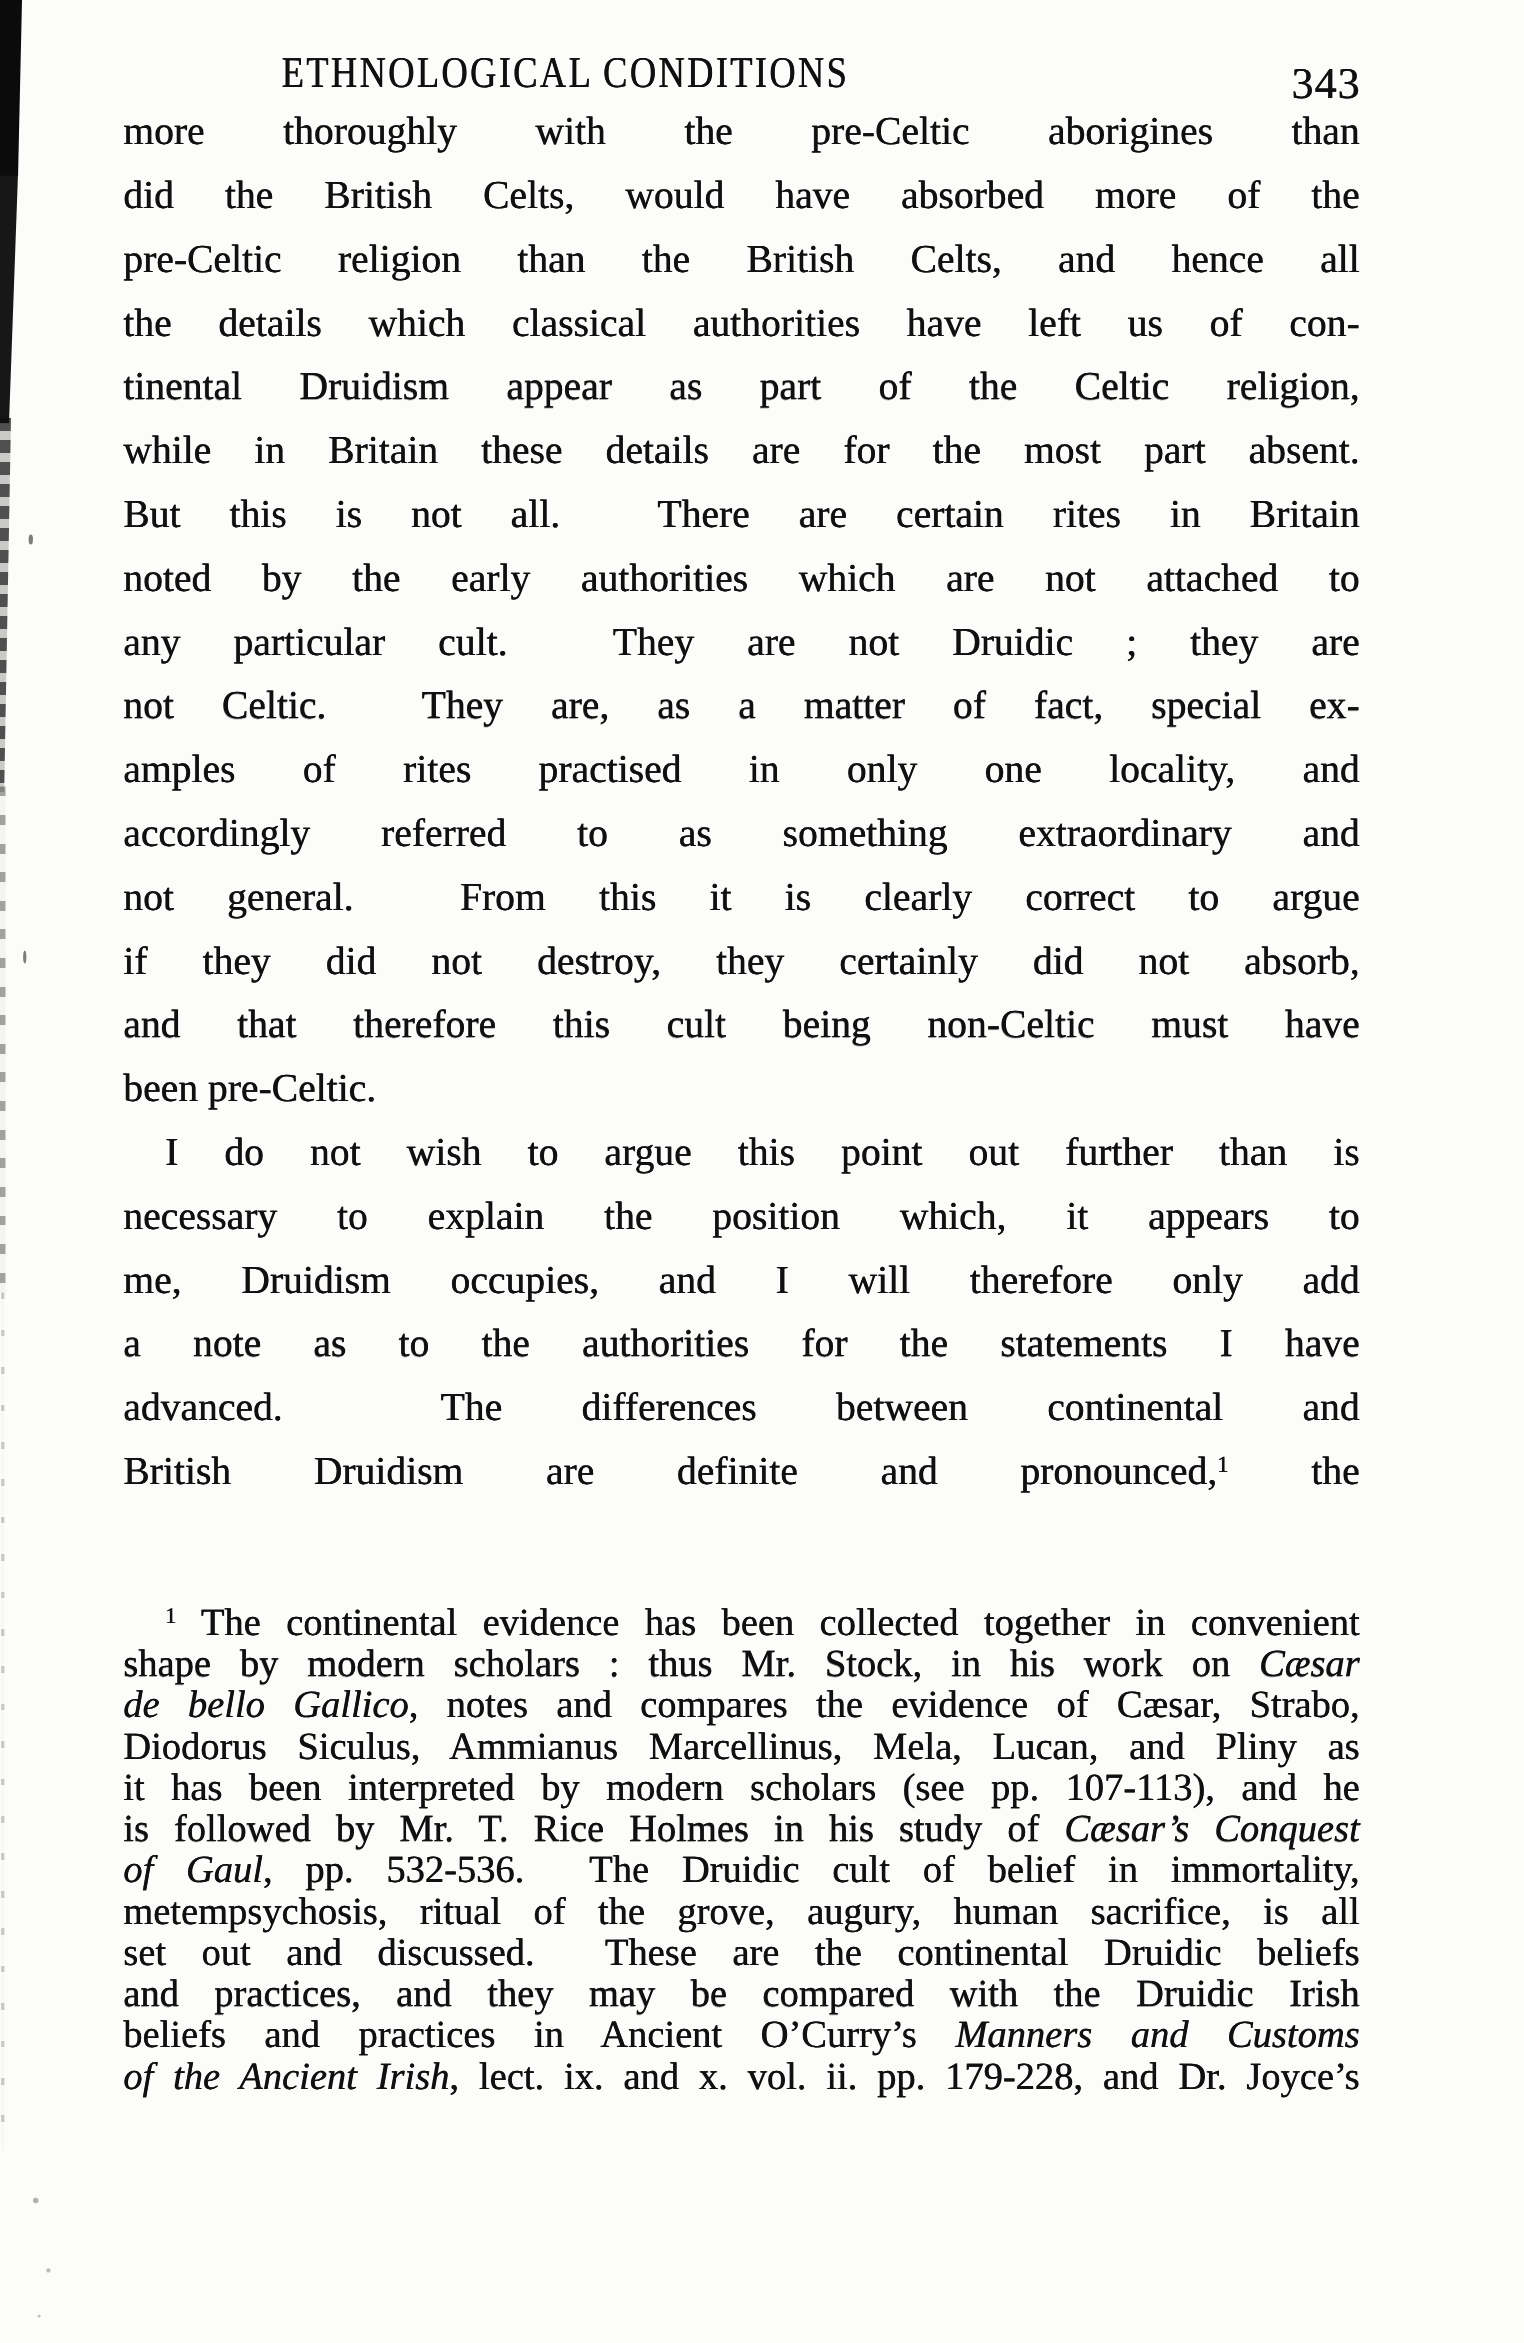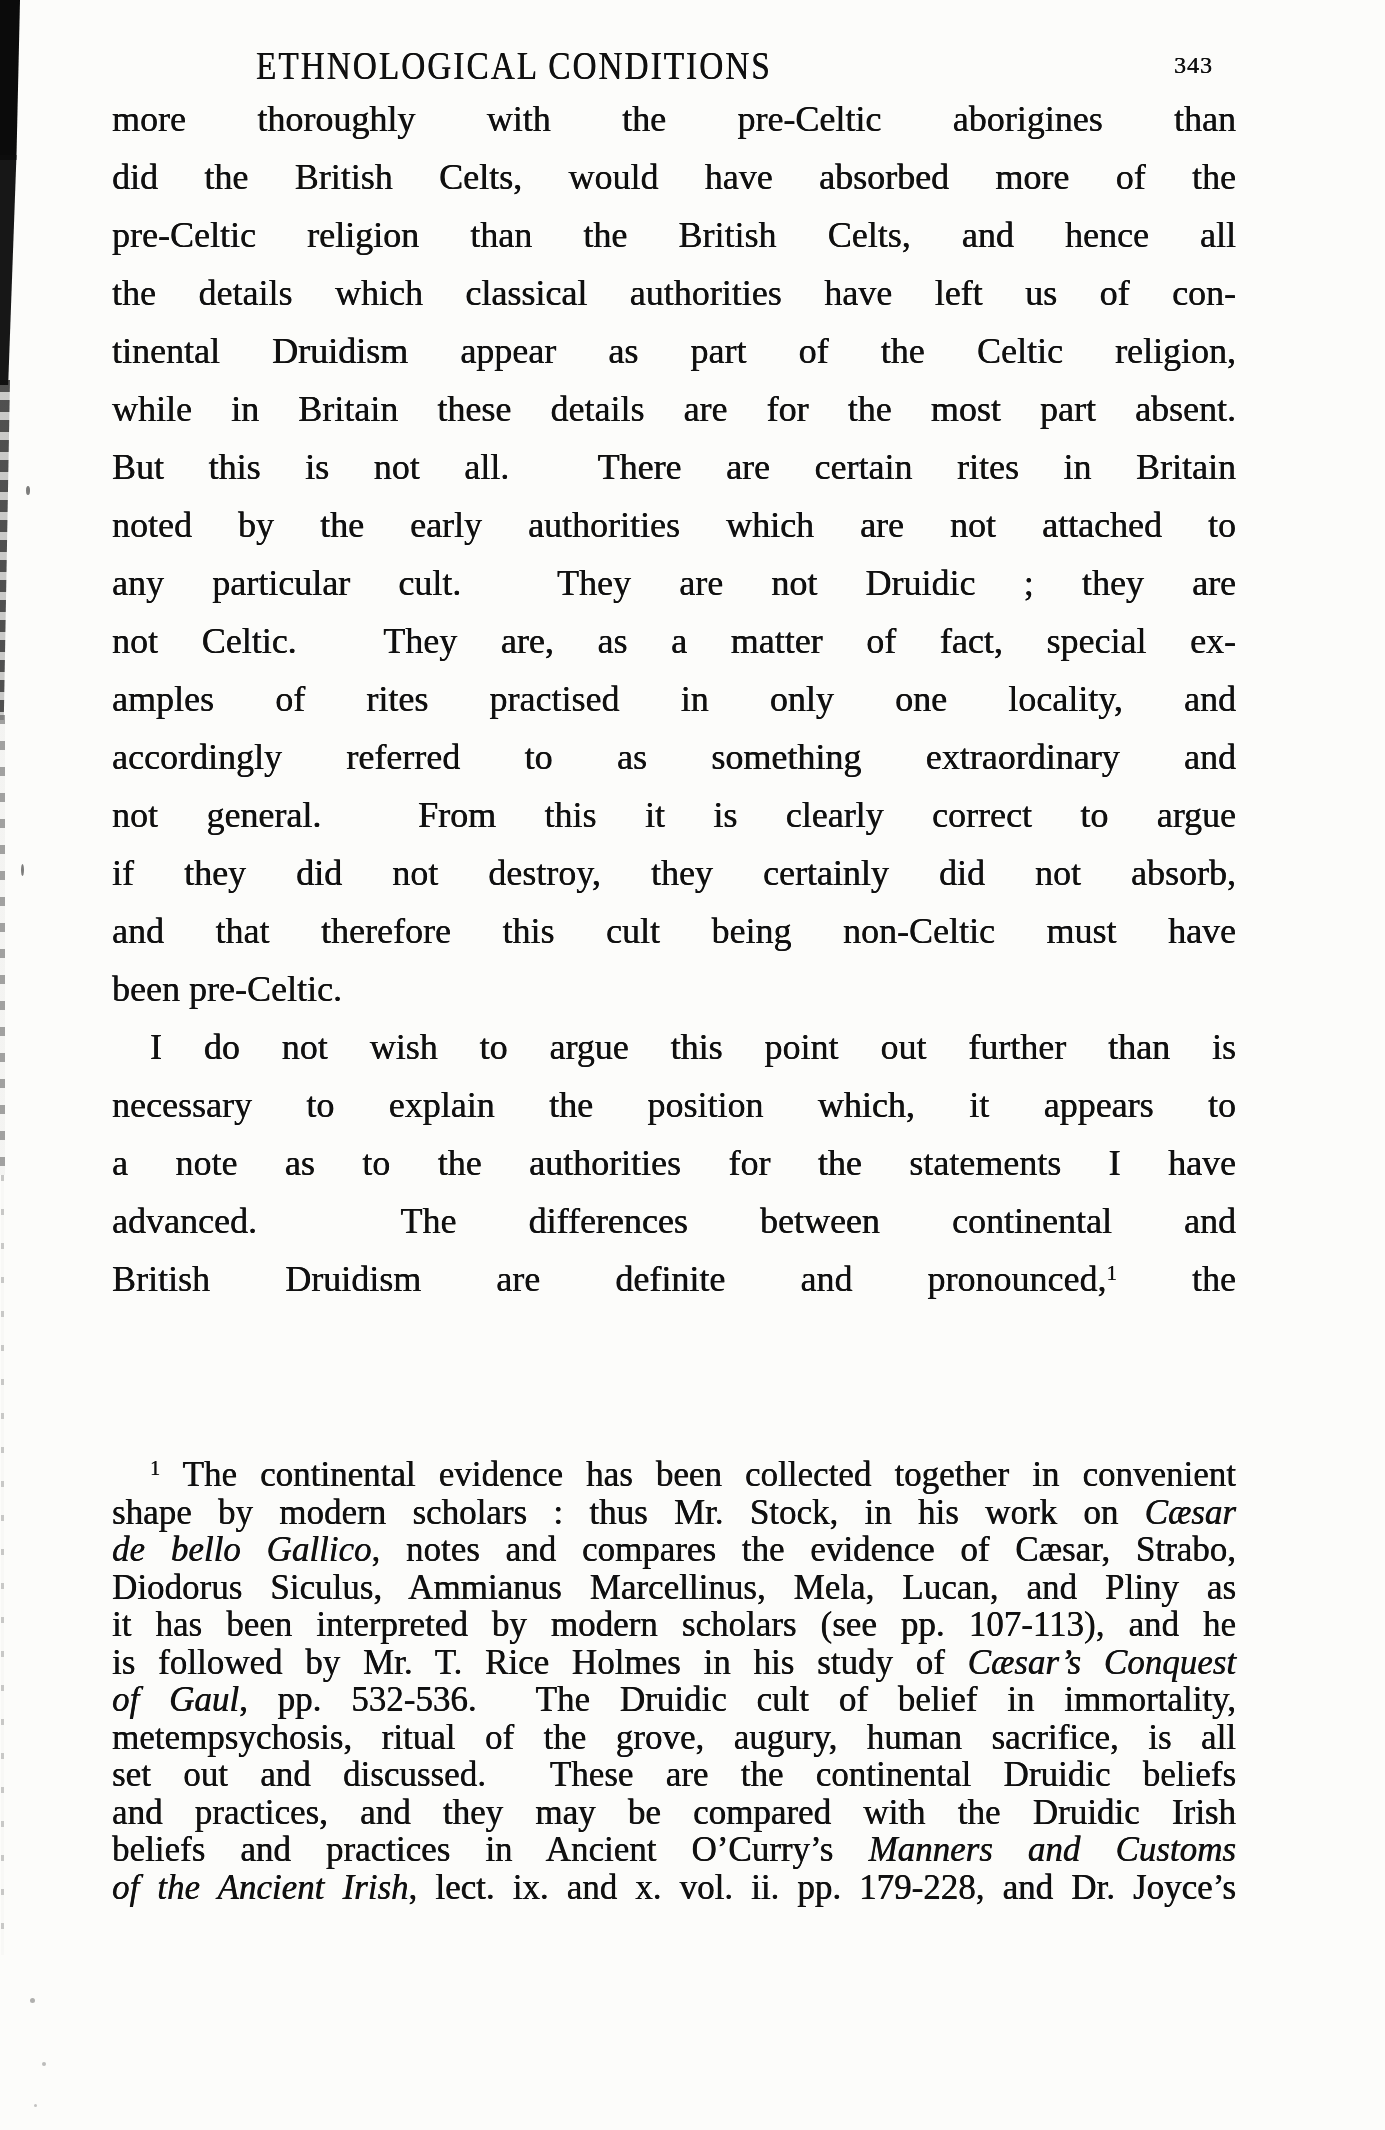--- a/index.html
+++ b/index.html
@@ -28,21 +28,21 @@
     font-size: 40px;
     letter-spacing: 2.5px;
     white-space: nowrap;
     transform: scaleX(0.83);
     transform-origin: left top;
   }
   .running-head-pageno {
     position: absolute;
     left: 1174px;
     top: 52px;
-    font-size: 24px;
+    font-size: 40px;
     letter-spacing: 1px;
   }
 
   
   .ink {
     text-shadow: 0.35px 0 0 currentColor, -0.25px 0.2px 0 rgba(0,0,0,0.35);
   }
   .main-text {
     position: absolute;
     left: 112px;
@@ -161,20 +161,21 @@
         <div class="line"><span>amples of rites practised in only one locality, and</span></div>
         <div class="line"><span>accordingly referred to as something extraordinary and</span></div>
         <div class="line"><span>not general.&nbsp; From this it is clearly correct to argue</span></div>
         <div class="line"><span>if they did not destroy, they certainly did not absorb,</span></div>
         <div class="line"><span>and that therefore this cult being non-Celtic must have</span></div>
         <div class="line no-just"><span>been pre-Celtic.</span></div>
       </div>
       <div>
         <div class="line indent"><span>I do not wish to argue this point out further than is</span></div>
         <div class="line"><span>necessary to explain the position which, it appears to</span></div>
+        <div class="line"><span>me, Druidism occupies, and I will therefore only add</span></div>
         <div class="line"><span>a note as to the authorities for the statements I have</span></div>
         <div class="line"><span>advanced.&nbsp; The differences between continental and</span></div>
         <div class="line"><span>British Druidism are definite and pronounced,</span><sup>1</sup><span> the</span></div>
       </div>
     </div>
 
   <div class="footnote ink">
       <div class="line indent"><sup>1</sup><span> The continental evidence has been collected together in convenient</span></div>
       <div class="line"><span>shape by modern scholars&nbsp;: thus Mr. Stock, in his work on </span><span class="it">Cæsar</span></div>
       <div class="line"><span class="it">de bello Gallico</span><span>, notes and compares the evidence of Cæsar, Strabo,</span></div>

